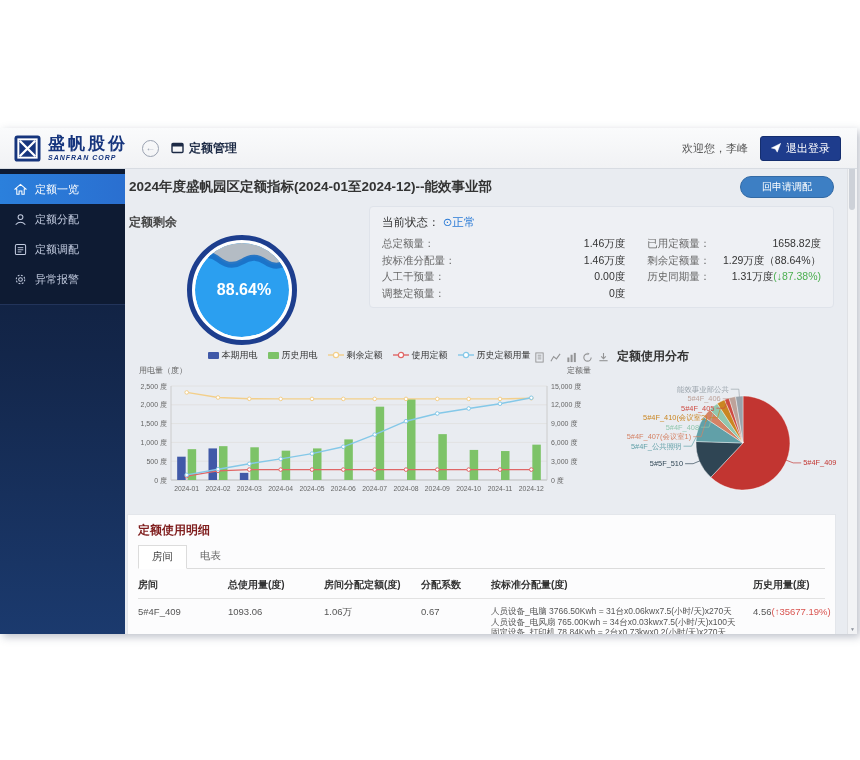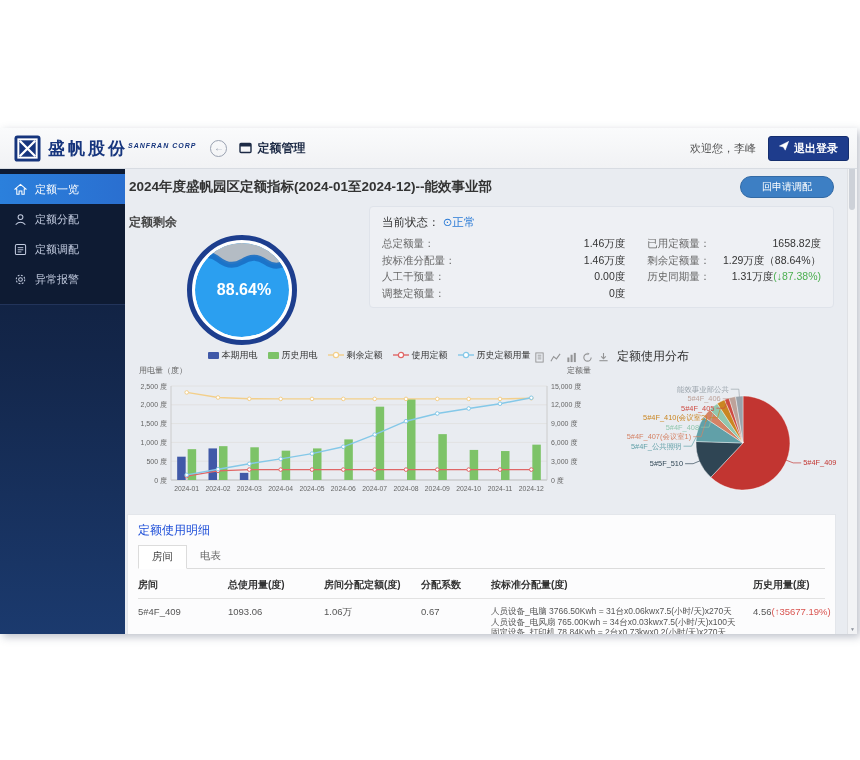--- a/index.html
+++ b/index.html
@@ -4,29 +4,29 @@
 <style>
   html,body{margin:0;padding:0;background:#fff;}
   body{width:860px;height:760px;position:relative;font-family:"Liberation Sans","DejaVu Sans",sans-serif;overflow:hidden;}
   .canvas{position:absolute;inset:0;background:#fff;}
   .app{position:absolute;left:0;top:128px;width:857px;height:506px;background:#e9ecf1;box-shadow:3px 3px 8px rgba(110,120,140,.45);overflow:hidden;}
 
   
   .topbar{position:absolute;top:0;left:0;right:0;height:40px;background:linear-gradient(#fafbfc,#f1f2f4);border-bottom:1px solid #d8dce2;display:flex;align-items:center;z-index:5;}
   .brand{display:flex;align-items:center;padding-left:14px;gap:7px;}
   .brand-icon{width:27px;height:27px;}
-  .brand-text{display:flex;flex-direction:row;line-height:1;}
+  .brand-text{display:flex;flex-direction:column;line-height:1;}
   .brand-name{font-size:17px;font-weight:bold;color:#16357d;letter-spacing:3px;}
   .brand-sub{font-size:7px;font-weight:bold;font-style:italic;color:#16357d;letter-spacing:1px;margin-top:2px;}
   .back-btn{width:15px;height:15px;border:1px solid #9aa2b1;border-radius:50%;color:#9aa2b1;font-size:10px;line-height:14px;text-align:center;margin-left:14px;}
   .crumb{display:flex;align-items:center;gap:5px;margin-left:12px;}
   .crumb-label{font-size:12px;font-weight:bold;color:#1c2a45;}
-  .top-right{margin-left:auto;display:flex;align-items:center;padding-right:8px;gap:12px;}
+  .top-right{margin-left:auto;display:flex;align-items:center;padding-right:16px;gap:12px;}
   .welcome{font-size:11px;color:#555;}
-  .logout-btn{background:#1e3c8c;color:#fff;font-size:11px;padding:4px 10px;border-radius:3px;display:flex;gap:5px;border:1px solid #152e6e;font-weight:bold;}
+  .logout-btn{background:#1e3c8c;color:#fff;font-size:11px;padding:4px 10px;border-radius:3px;display:flex;align-items:center;gap:5px;border:1px solid #152e6e;}
 
   
   .sidebar{position:absolute;left:0;top:40px;bottom:0;width:125px;background:linear-gradient(180deg,#0f1c36 0%,#13264a 40%,#1b3a6e 100%);}
   .side-menu{background:#0e1b33;padding:6px 0 10px;border-bottom:1px solid #22345a;}
   .side-item{height:30px;display:flex;align-items:center;gap:8px;padding-left:14px;font-size:11px;color:#c3cce0;cursor:pointer;}
   .side-item.active{background:linear-gradient(90deg,#2b80dc,#2a6fd0);color:#fff;}
   .side-item .mi{width:13px;height:13px;display:inline-flex;}
 
   
   .main{position:absolute;left:115px;top:40px;right:9px;bottom:0;overflow:hidden;}
@@ -50,24 +50,24 @@
   .pair .val{color:#333;}
 
   .charts-row{display:flex;padding:3px 10px 0 14px;gap:6px;}
   .bar-block{width:480px;position:relative;}
   .legend{display:flex;justify-content:center;align-items:center;gap:10px;height:15px;font-size:9px;color:#333;}
   .legend .li{display:flex;align-items:center;gap:3px;}
   .toolbox{position:absolute;right:0;top:1px;display:flex;gap:5px;}
   .tb-icon{width:11px;height:11px;opacity:.75;}
   .axis-caption{display:flex;justify-content:space-between;font-size:8px;color:#666;padding:2px 18px 0 10px;}
   .pie-block{flex:1;min-width:0;}
-  .pie-title{font-size:12px;font-weight:normal;color:#333;margin:0 0 0 2px;}
+  .pie-title{font-size:12px;font-weight:bold;color:#333;margin:0 0 0 2px;}
 
   .table-card{margin:9px 12px 0;background:#fcfcfd;border:1px solid #e3e6eb;padding:7px 10px;height:220px;overflow:hidden;}
-  .table-title{font-size:12px;font-weight:normal;color:#1d4ed8;}
+  .table-title{font-size:12px;font-weight:bold;color:#7f1d1d;}
   .tabs{display:flex;border-bottom:1px solid #dcdcdc;margin-top:6px;}
   .tab{padding:4px 13px;font-size:10.5px;color:#666;cursor:pointer;}
   .tab.active{background:#fff;border:1px solid #dcdcdc;border-bottom:1px solid #fff;margin-bottom:-1px;color:#444;}
   .tbl-head{display:grid;grid-template-columns:90px 96px 97px 70px 262px 1fr;font-size:10px;font-weight:bold;color:#333;padding:9px 0 6px;border-bottom:1px solid #e2e2e2;}
   .tbl-row{display:grid;grid-template-columns:90px 96px 97px 70px 262px 1fr;font-size:9.5px;color:#555;padding:7px 0;border-bottom:1px solid #ededed;}
   .detail-line{font-size:8.5px;line-height:10.5px;color:#555;white-space:nowrap;}
   .pct-red{color:#d9534f;}
 
   .vscroll{position:absolute;right:0;top:0;bottom:0;width:9px;background:#f2f3f5;border-left:1px solid #dfe1e5;}
   .vscroll .arr{position:absolute;left:0;right:0;text-align:center;font-size:5px;color:#8a8f99;}

